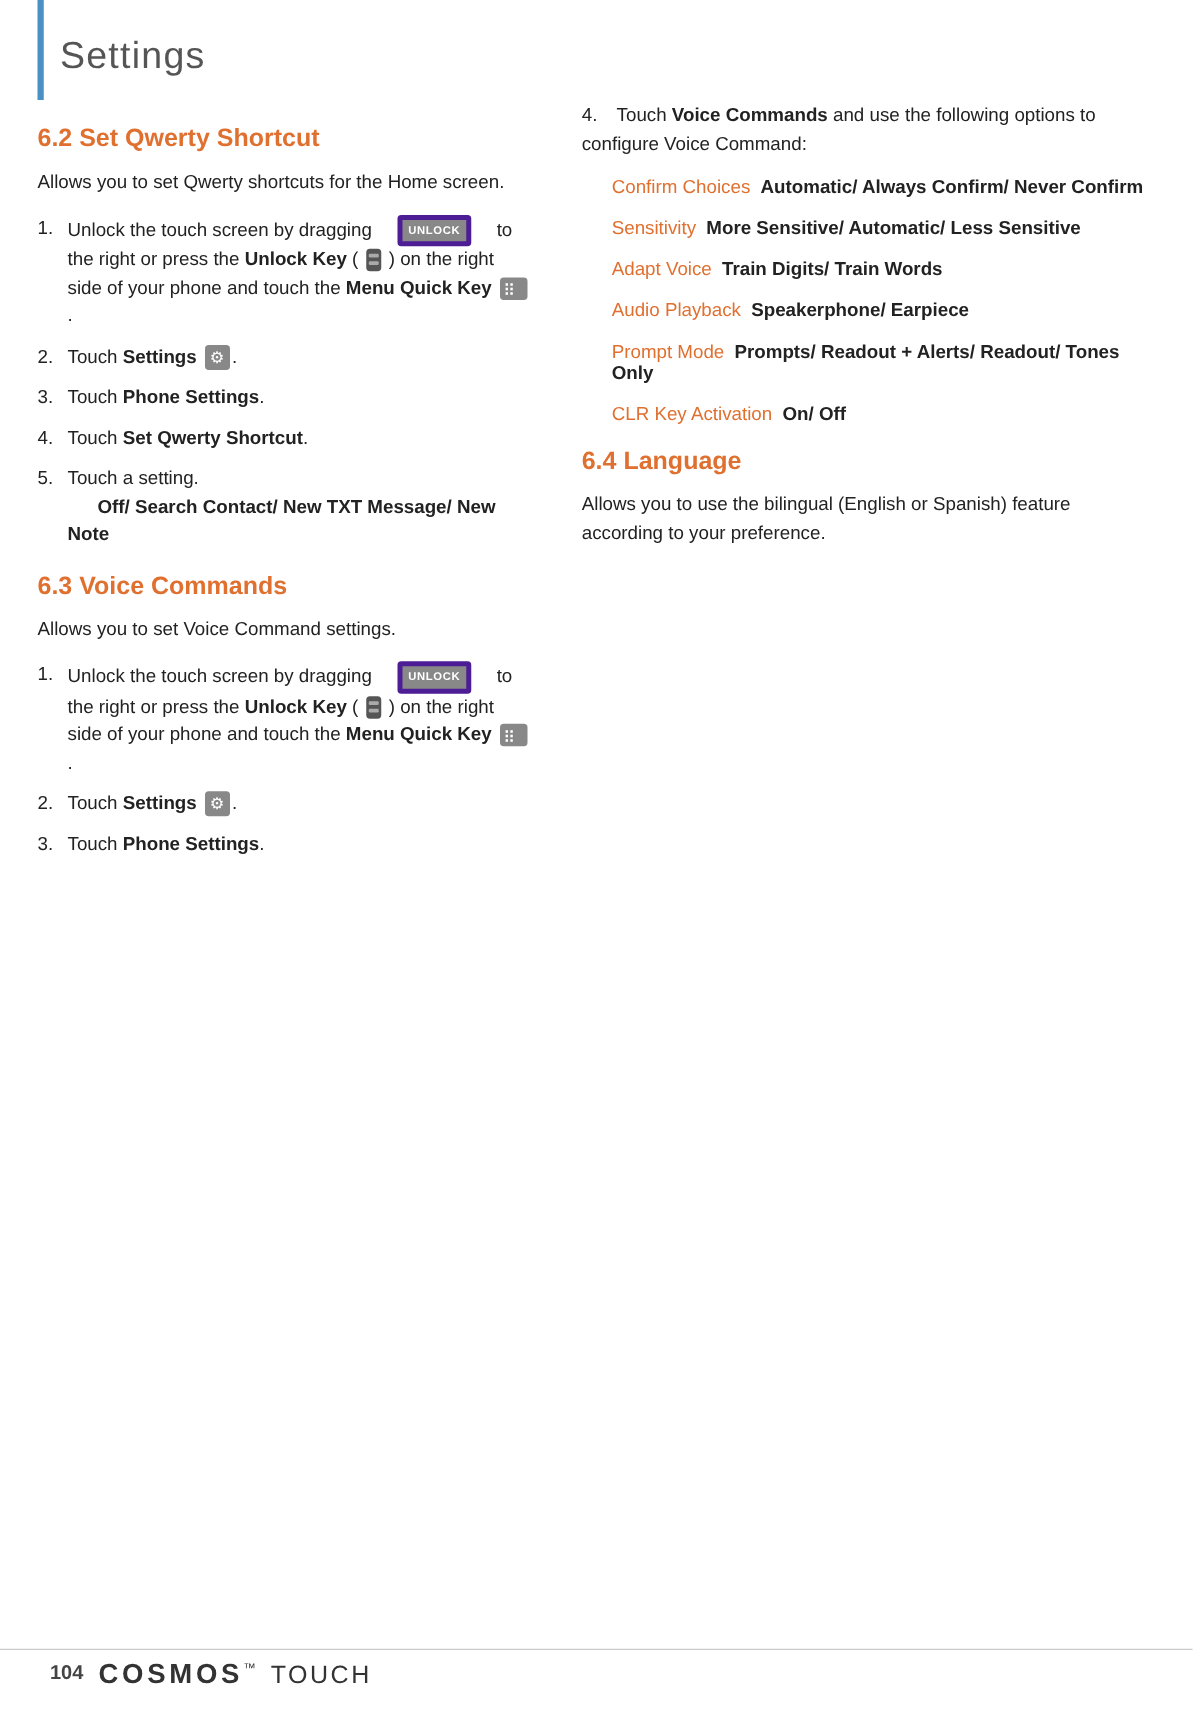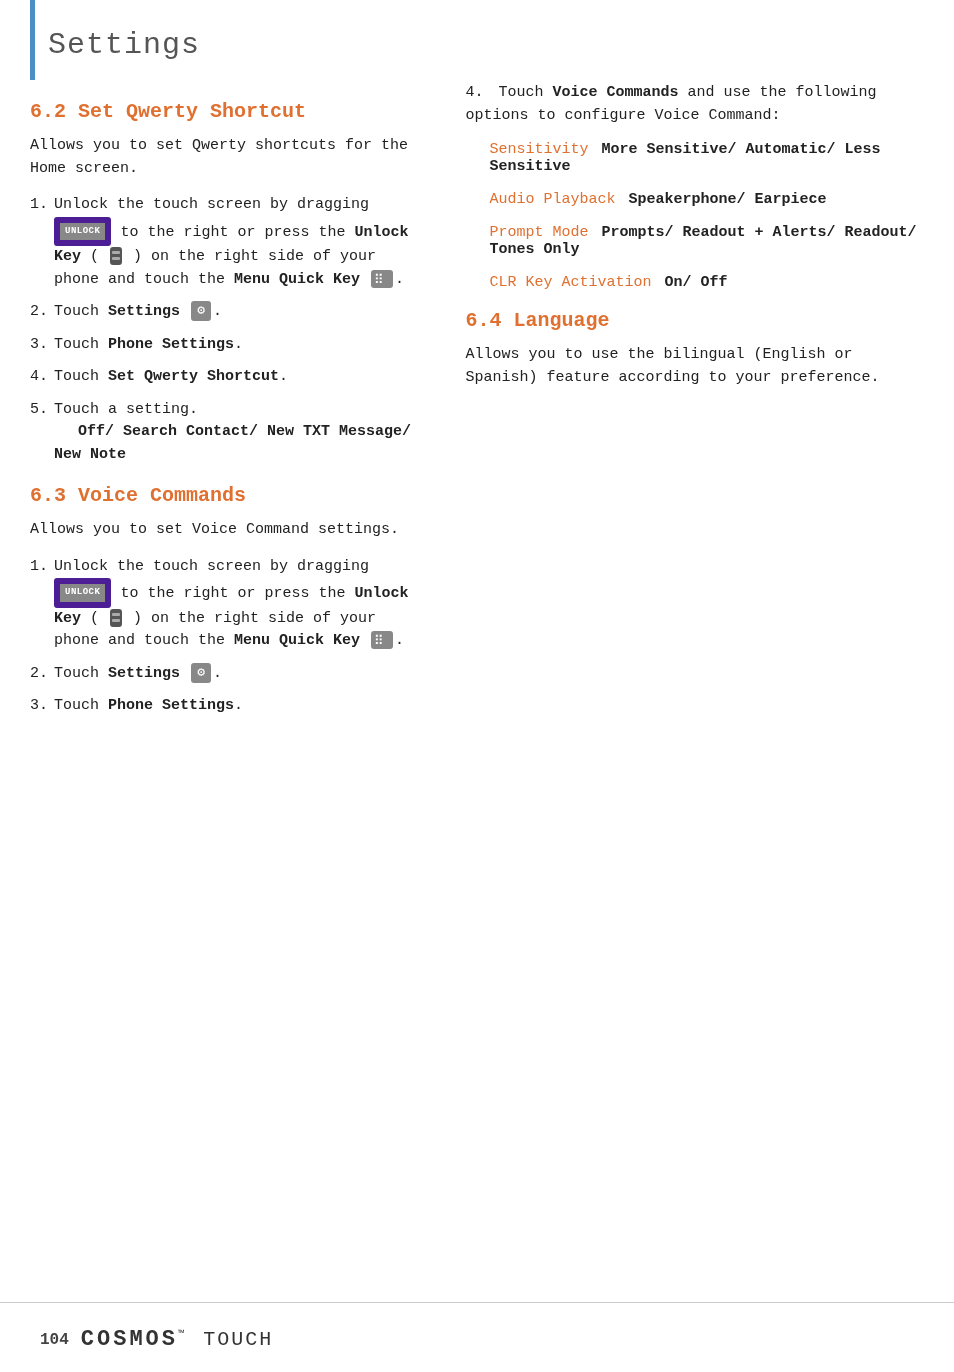--- a/index.html
+++ b/index.html
@@ -11,21 +11,20 @@
       font-size: 15px;
       color: #222222;
       position: relative;
     }
 
     .page-container {
       width: 954px;
       min-height: 1372px;
       padding: 0;
       position: relative;
-      font-family: Liberation Mono, monospace;
     }
 
     
     .left-bar {
       position: absolute;
       left: 30px;
       top: 0;
       width: 5px;
       height: 80px;
       background: #4a90c4;
@@ -108,22 +107,22 @@
     .unlock-btn {
       display: inline-block;
       background: #888;
       color: #fff;
       font-size: 9px;
       font-weight: bold;
       padding: 2px 5px;
       border-radius: 3px;
       vertical-align: middle;
       letter-spacing: 0.5px;
-      margin: 0 0;
-      border: 6px solid #4c1d95;
+      margin: 0 16px;
+      border: 4px solid #4c1d95;
     }
 
     
     .key-icon {
       display: inline-block;
       width: 12px;
       height: 18px;
       background: #555;
       border-radius: 3px;
       vertical-align: middle;
@@ -227,21 +226,21 @@
       display: inline-block;
     }
 
     
     .footer {
       position: absolute;
       bottom: 20px;
       left: 0;
       width: 100%;
       border-top: 1px solid #ccc;
-      padding-top: 24px;
+      padding-top: 6px;
       display: flex;
       align-items: center;
       padding-left: 40px;
     }
 
     .footer-page {
       font-size: 16px;
       color: #444;
       margin-right: 12px;
       font-weight: bold;
@@ -363,26 +362,34 @@
 
     <div class="col-right">
 
       <div class="step4-intro">
         <span class="step4-num">4.</span>
         Touch <span class="bold">Voice Commands</span> and use the following options to configure Voice Command:
       </div>
 
       <div class="indent">
 
+        <div class="option-item">
+          <span class="option-label">Confirm Choices</span>
+          <span class="option-value">Automatic/ Always Confirm/ Never Confirm</span>
+        </div>
 
         <div class="option-item">
           <span class="option-label">Sensitivity</span>
           <span class="option-value">More Sensitive/ Automatic/ Less Sensitive</span>
         </div>
 
+        <div class="option-item">
+          <span class="option-label">Adapt Voice</span>
+          <span class="option-value">Train Digits/ Train Words</span>
+        </div>
 
         <div class="option-item">
           <span class="option-label">Audio Playback</span>
           <span class="option-value">Speakerphone/ Earpiece</span>
         </div>
 
         <div class="option-item">
           <span class="option-label">Prompt Mode</span>
           <span class="option-value">Prompts/ Readout + Alerts/ Readout/ Tones Only</span>
         </div>

